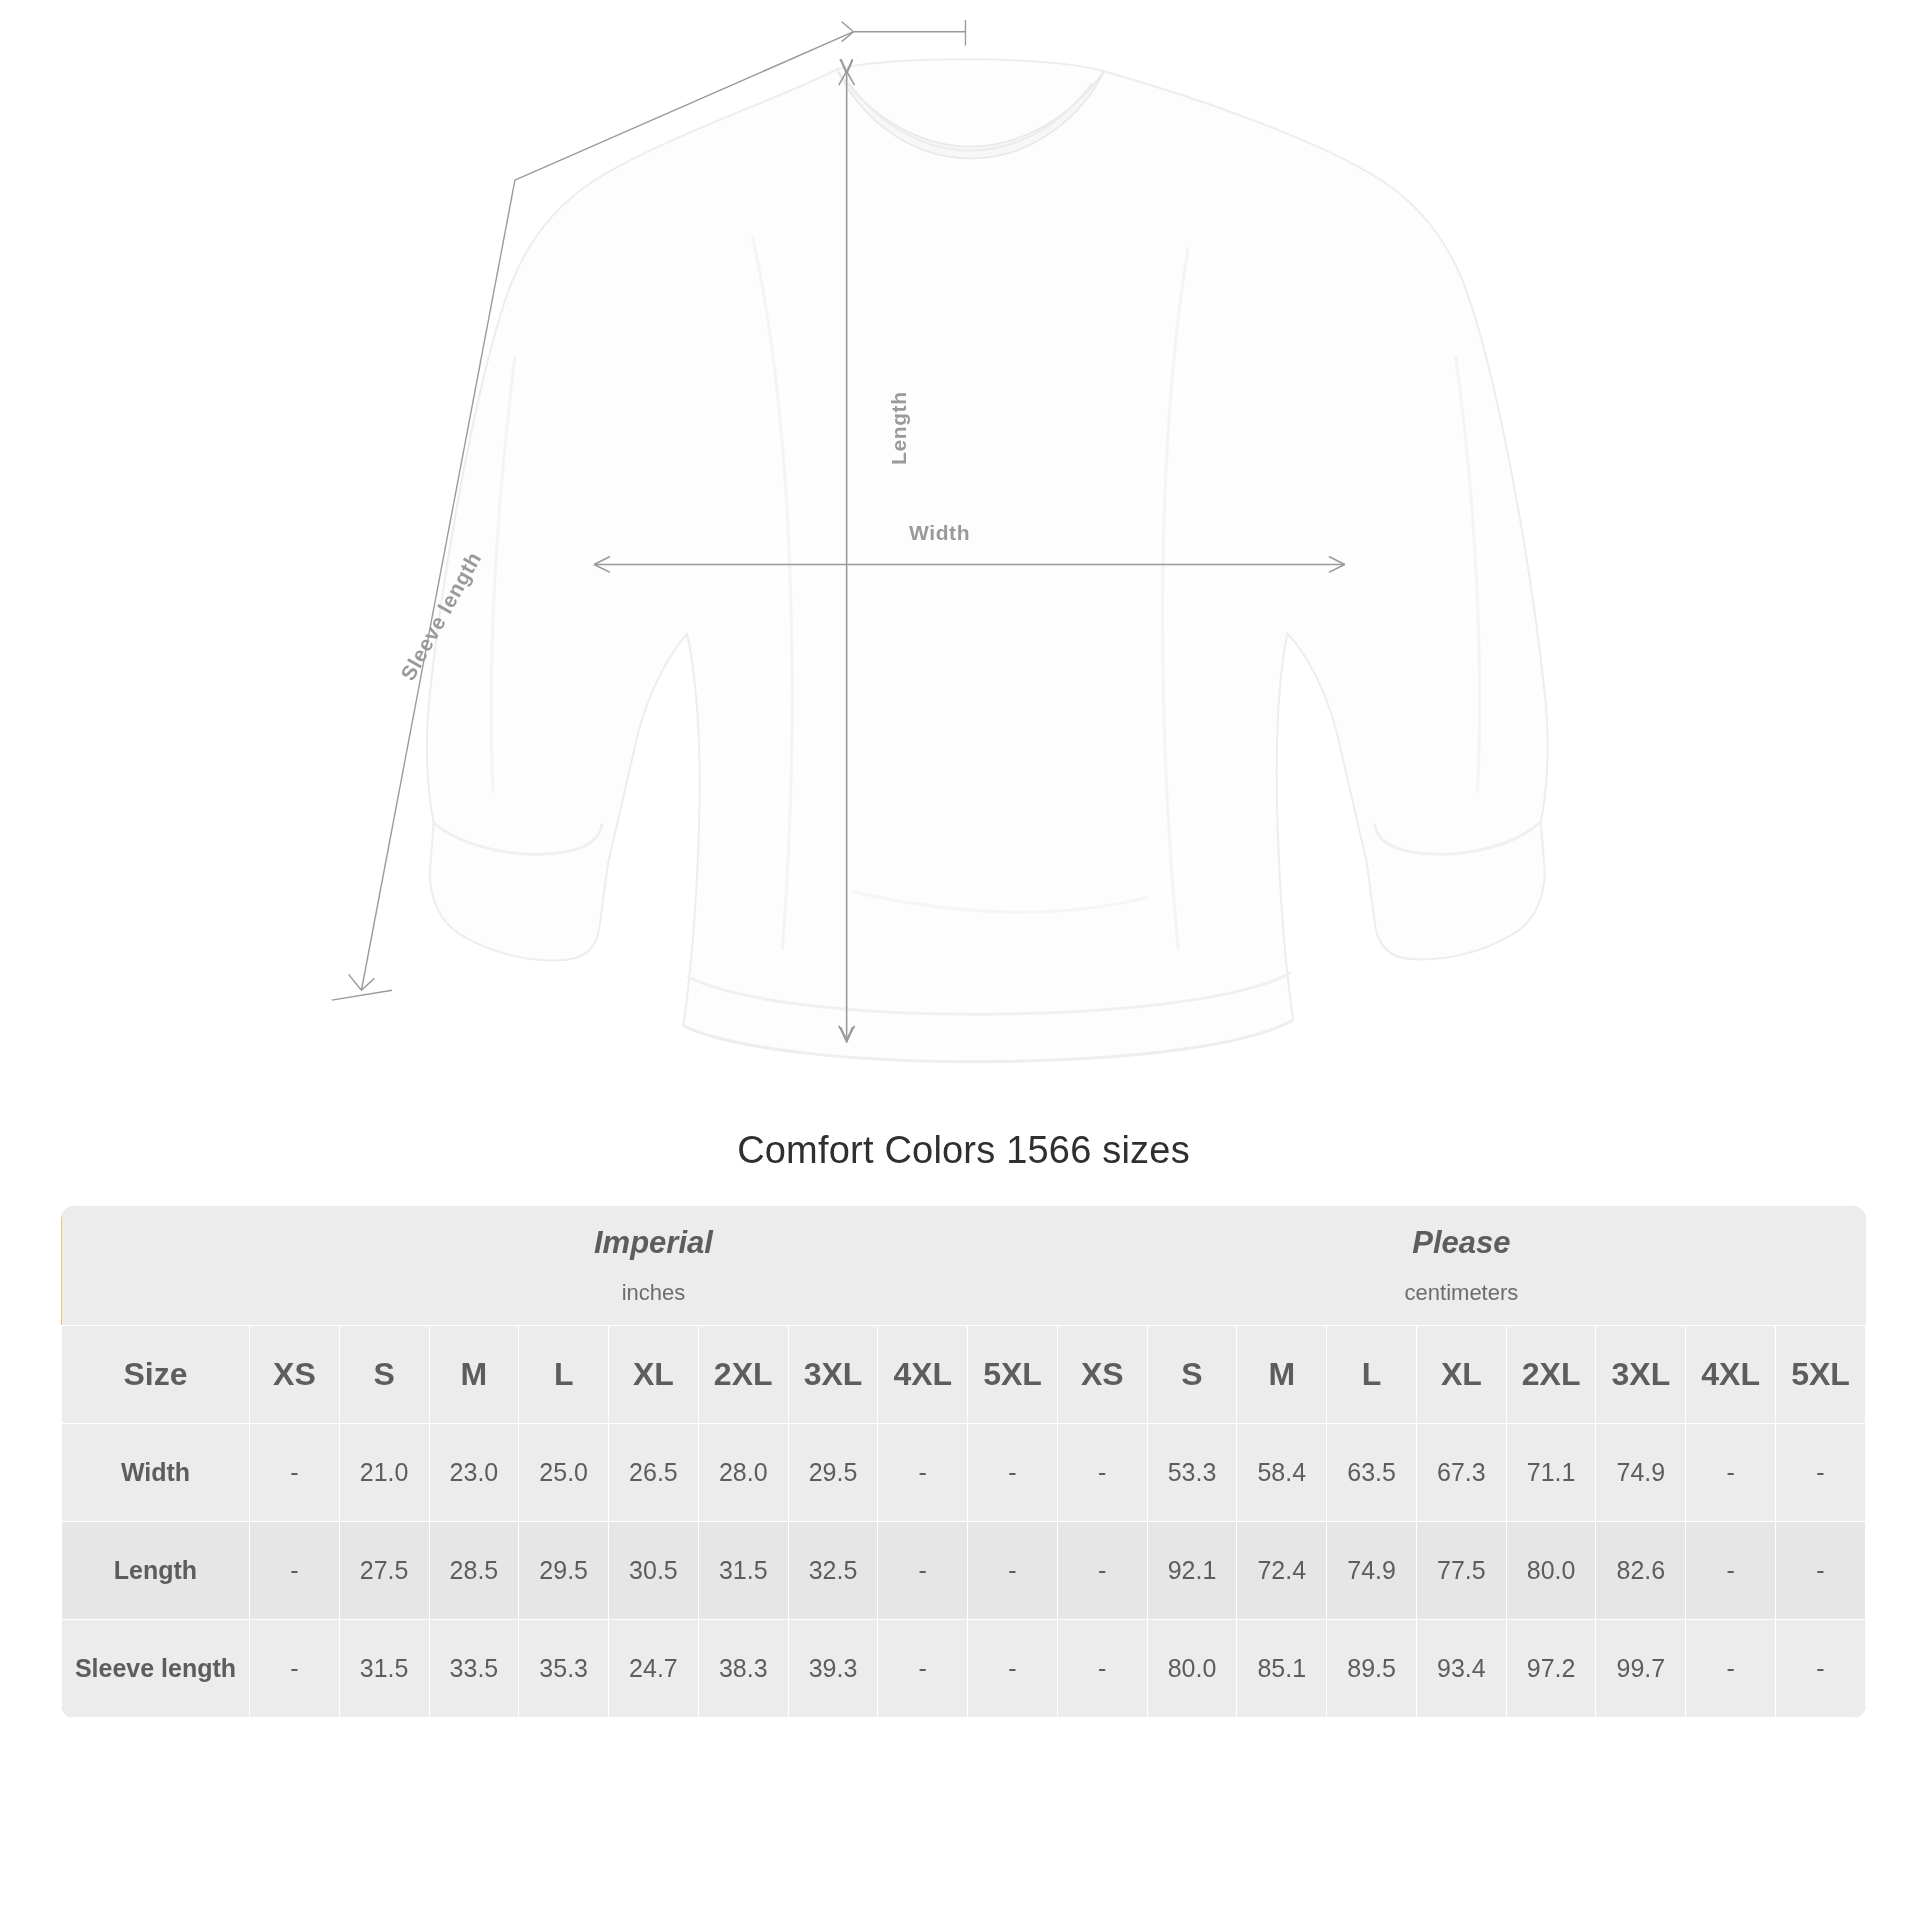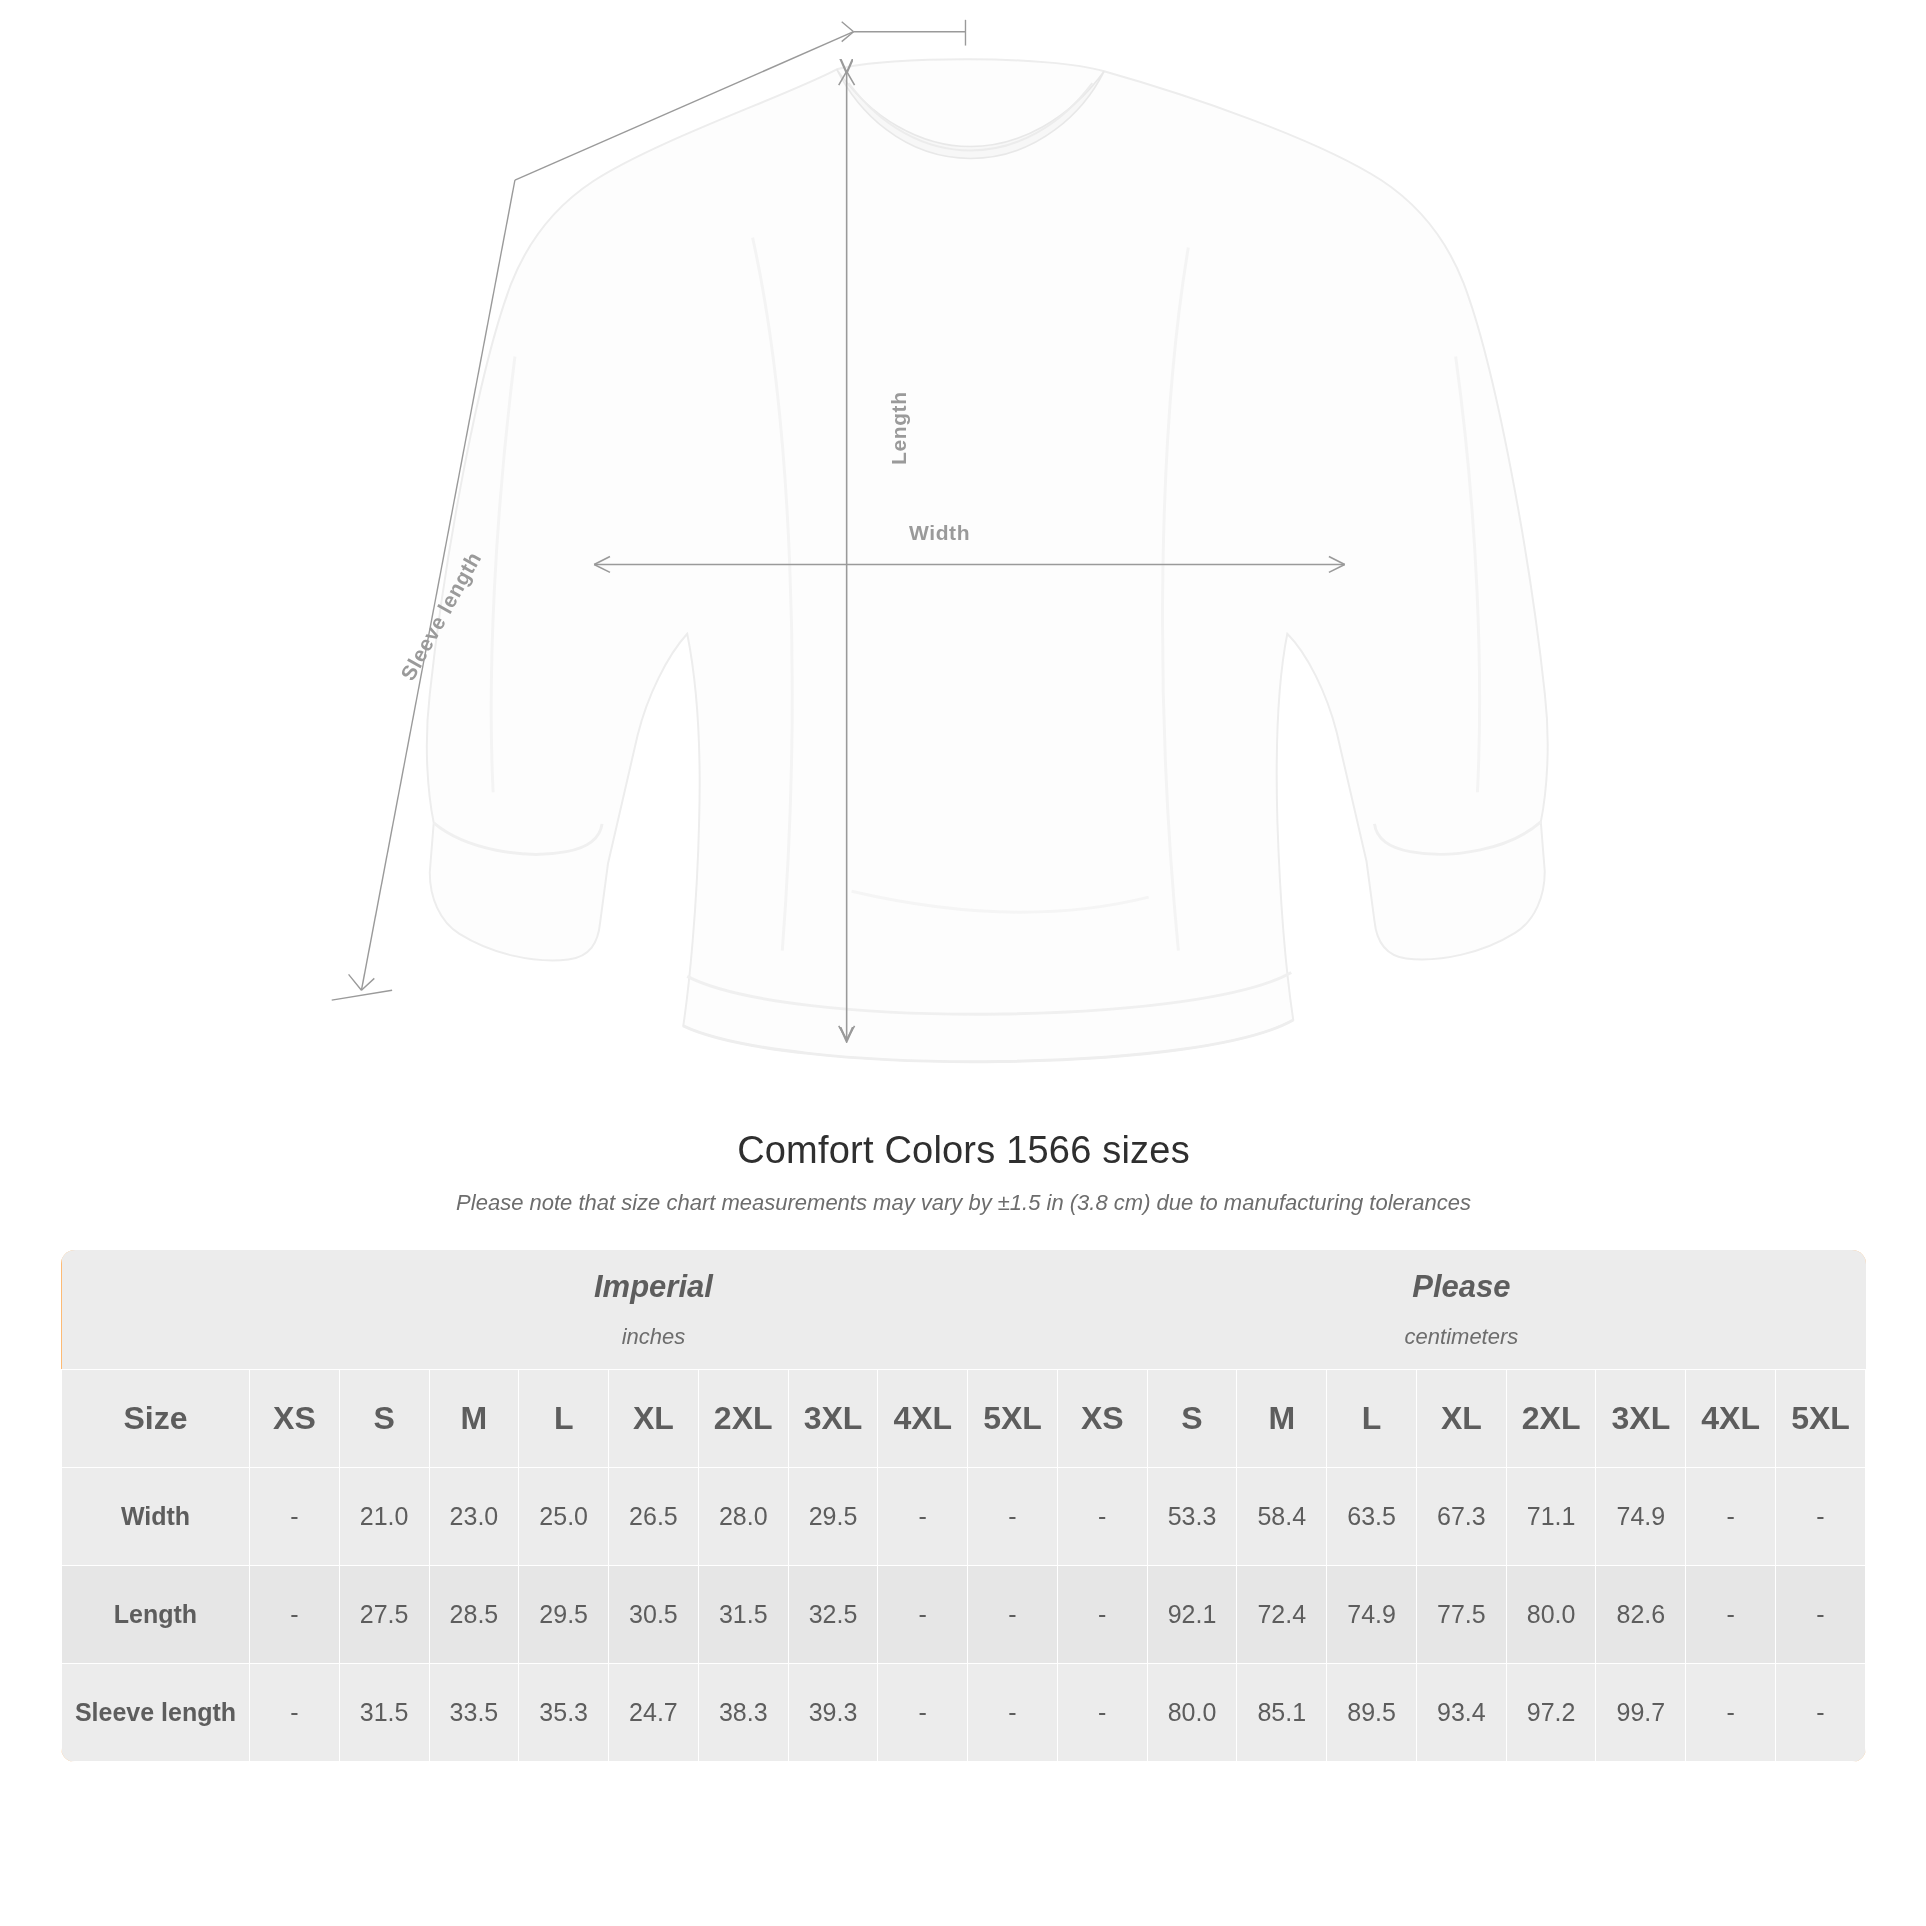--- a/index.html
+++ b/index.html
@@ -94,21 +94,20 @@
   }
   .unit-head .unit-name {
     font-size: 31px;
     font-style: italic;
     font-weight: bold;
     color: #5d5d5d;
     line-height: 1.15;
   }
   .unit-head .unit-sub {
     font-size: 22px;
-    font-style: italic;
     color: #6d6d6d;
     margin-top: 20px;
   }
   .corner-cell {
     background: #ececec;
     border: none !important;
   }
   tr.head-row td {
     height: 95px;
     background: #ececec;
@@ -219,21 +218,20 @@
       </g>
     </svg>
 
     <div class="dim-label vertical" style="left: 887px; top: 465px;">Length</div>
     <div class="dim-label" style="left: 909px; top: 521px;">Width</div>
     <div class="dim-label diagonal" style="left: 396px; top: 673px;">Sleeve length</div>
   </div>
 
   <div class="title-block">
     <div class="chart-title">Comfort Colors 1566 sizes</div>
-    <div class="chart-note">Please note that size chart measurements may vary by ±1.5 in (3.8 cm) due to manufacturing tolerances</div>
   </div>
 
   <div class="table-wrap">
     <table class="size-table">
       <colgroup>
         <col class="first-col">
       </colgroup>
       <tbody>
         <tr>
           <td class="corner-cell"></td>

